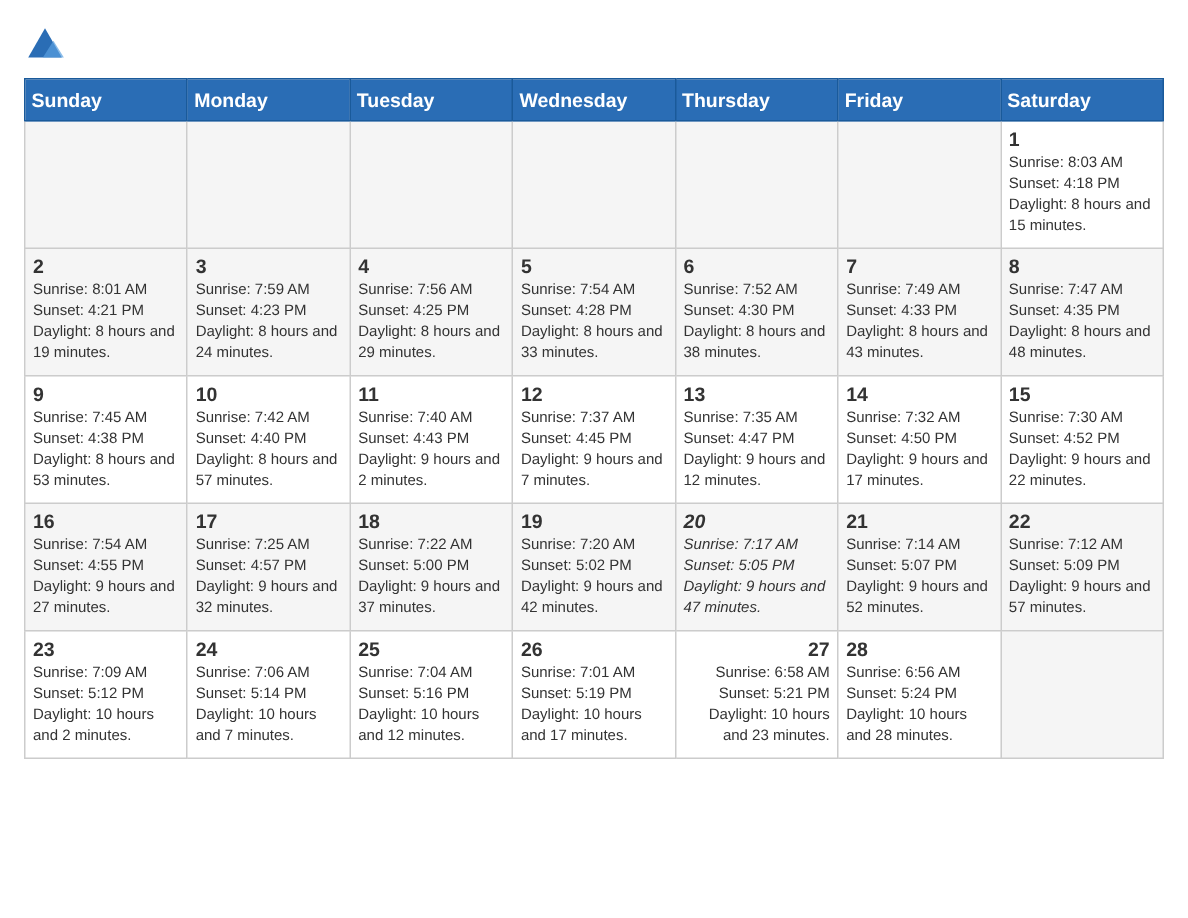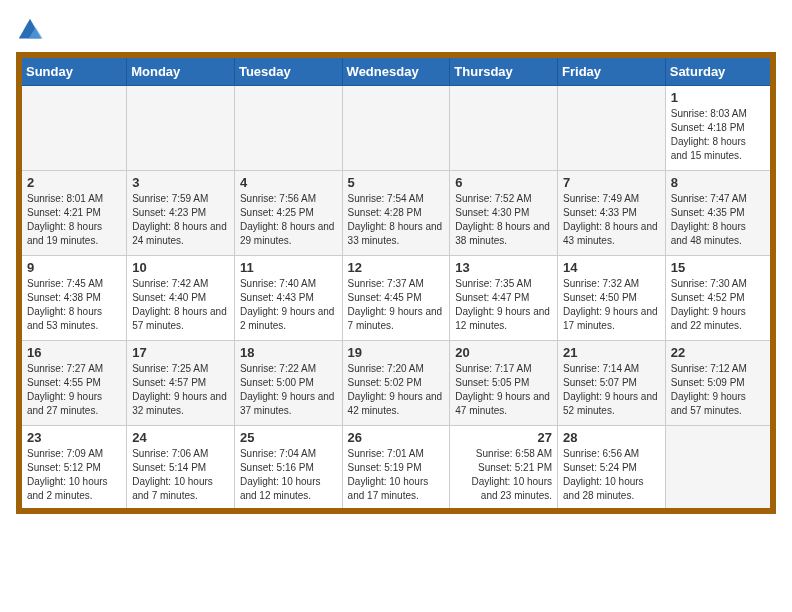--- a/index.html
+++ b/index.html
@@ -48,21 +48,21 @@
       font-weight: bold;
       color: #333;
     }
     .location {
       font-size: 16px;
       color: #555;
     }
     .calendar {
       width: 100%;
       border-collapse: collapse;
-      border: 6px solid #a16207;
+      border: 1px solid #a16207;
       padding-left: 12px;
     }
     .calendar th {
       background-color: #2a6db5;
       color: #fff;
       font-size: 13px;
       font-weight: bold;
       padding: 6px 4px;
       text-align: left;
       border: 1px solid #1a5a9a;
@@ -233,21 +233,21 @@
         <td style="background: rgb(255, 255, 255);">
           <span class="day-num">15</span>
           <div class="day-detail">Sunrise: 7:30 AM
 Sunset: 4:52 PM
 Daylight: 9 hours and 22 minutes.</div>
         </td>
       </tr>
       <tr>
         <td style="background: rgb(245, 245, 245);">
           <span class="day-num">16</span>
-          <div class="day-detail">Sunrise: 7:27 AM
+          <div class="day-detail">Sunrise: 7:54 AM
 Sunset: 4:55 PM
 Daylight: 9 hours and 27 minutes.</div>
         </td>
         <td style="background: rgb(245, 245, 245);">
           <span class="day-num">17</span>
           <div class="day-detail">Sunrise: 7:25 AM
 Sunset: 4:57 PM
 Daylight: 9 hours and 32 minutes.</div>
         </td>
         <td style="background: rgb(245, 245, 245);">
@@ -255,21 +255,21 @@
           <div class="day-detail">Sunrise: 7:22 AM
 Sunset: 5:00 PM
 Daylight: 9 hours and 37 minutes.</div>
         </td>
         <td style="background: rgb(245, 245, 245);">
           <span class="day-num">19</span>
           <div class="day-detail">Sunrise: 7:20 AM
 Sunset: 5:02 PM
 Daylight: 9 hours and 42 minutes.</div>
         </td>
-        <td style="background: rgb(245, 245, 245);">
+        <td style="background: rgb(245, 245, 245); font-style: italic;">
           <span class="day-num">20</span>
           <div class="day-detail">Sunrise: 7:17 AM
 Sunset: 5:05 PM
 Daylight: 9 hours and 47 minutes.</div>
         </td>
         <td style="background: rgb(245, 245, 245);">
           <span class="day-num">21</span>
           <div class="day-detail">Sunrise: 7:14 AM
 Sunset: 5:07 PM
 Daylight: 9 hours and 52 minutes.</div>

